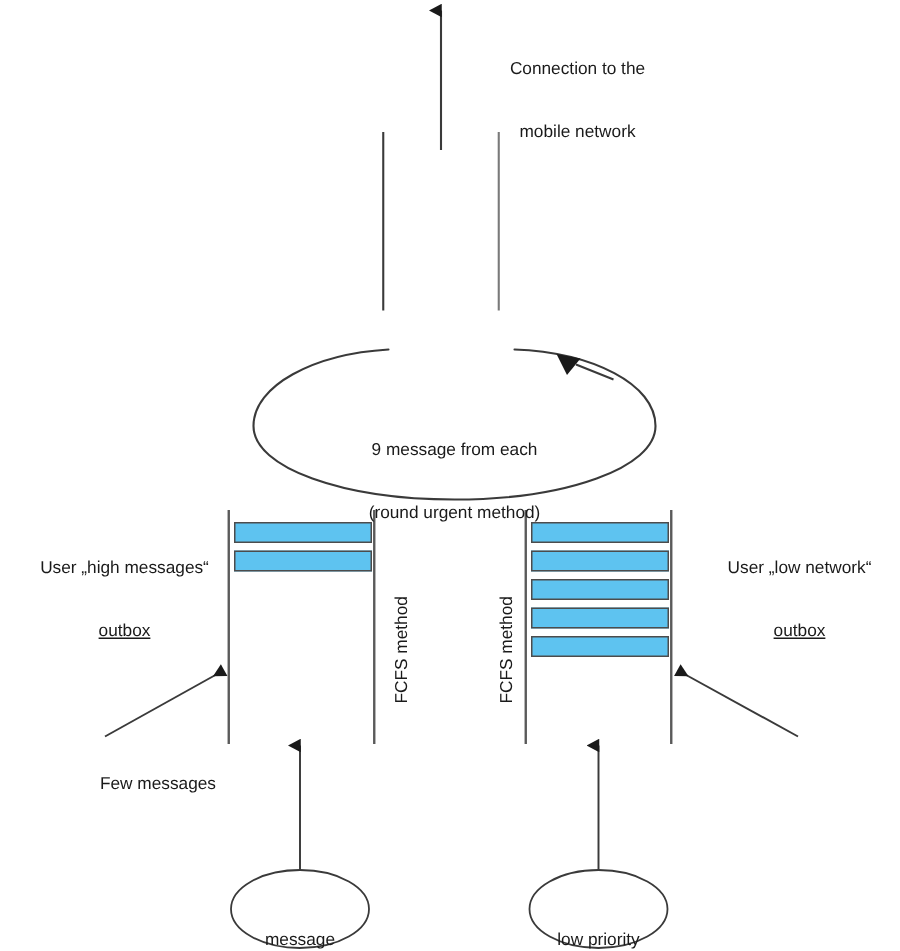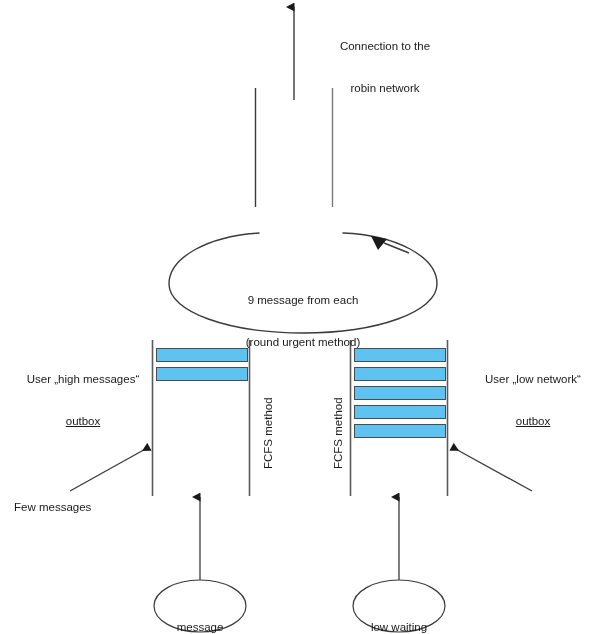--- a/index.html
+++ b/index.html
@@ -100,21 +100,21 @@
   <div class="msg-bar" style="left:156px; top:367px; width:92px; height:14px;"></div>
 
   <div class="msg-bar" style="left:354px; top:348px; width:92px; height:14px;"></div>
   <div class="msg-bar" style="left:354px; top:367px; width:92px; height:14px;"></div>
   <div class="msg-bar" style="left:354px; top:386px; width:92px; height:14px;"></div>
   <div class="msg-bar" style="left:354px; top:405px; width:92px; height:14px;"></div>
   <div class="msg-bar" style="left:354px; top:424px; width:92px; height:14px;"></div>
 
   <div class="lbl lbl-center" style="left:310px; top:11px; width:150px;">
     <div>Connection to the</div>
-    <div>robin network</div>
+    <div>mobile network</div>
   </div>
 
   <div class="lbl lbl-center" style="left:218px; top:265px; width:170px;">
     <div>9 message from each</div>
     <div>(round urgent method)</div>
   </div>
 
   <div class="lbl lbl-center" style="left:17px; top:344px; width:132px;">
     <div>User „high messages“</div>
     <div class="underline">outbox</div>
@@ -122,26 +122,26 @@
 
   <div class="lbl lbl-center" style="left:467px; top:344px; width:132px;">
     <div>User „low network“</div>
     <div class="underline">outbox</div>
   </div>
 
   <div class="rot-lbl" style="left:262px; top:469px;">FCFS method</div>
 
   <div class="rot-lbl" style="left:332px; top:469px;">FCFS method</div>
 
-  <div class="lbl lbl-left" style="left:14px; top:500px; width:130px;">Few messages</div>
+  <div class="lbl lbl-left" style="left:14px; top:516px; width:130px;text-align:right;">Few messages</div>
 
 
   <div class="lbl lbl-center" style="left:155px; top:592px; width:90px;">
     <div>message</div>
     
   </div>
 
   <div class="lbl lbl-center" style="left:354px; top:592px; width:90px;">
-    <div>low waiting</div>
+    <div>low priority</div>
     
   </div>
 
 </div>
 
 </body></html>

